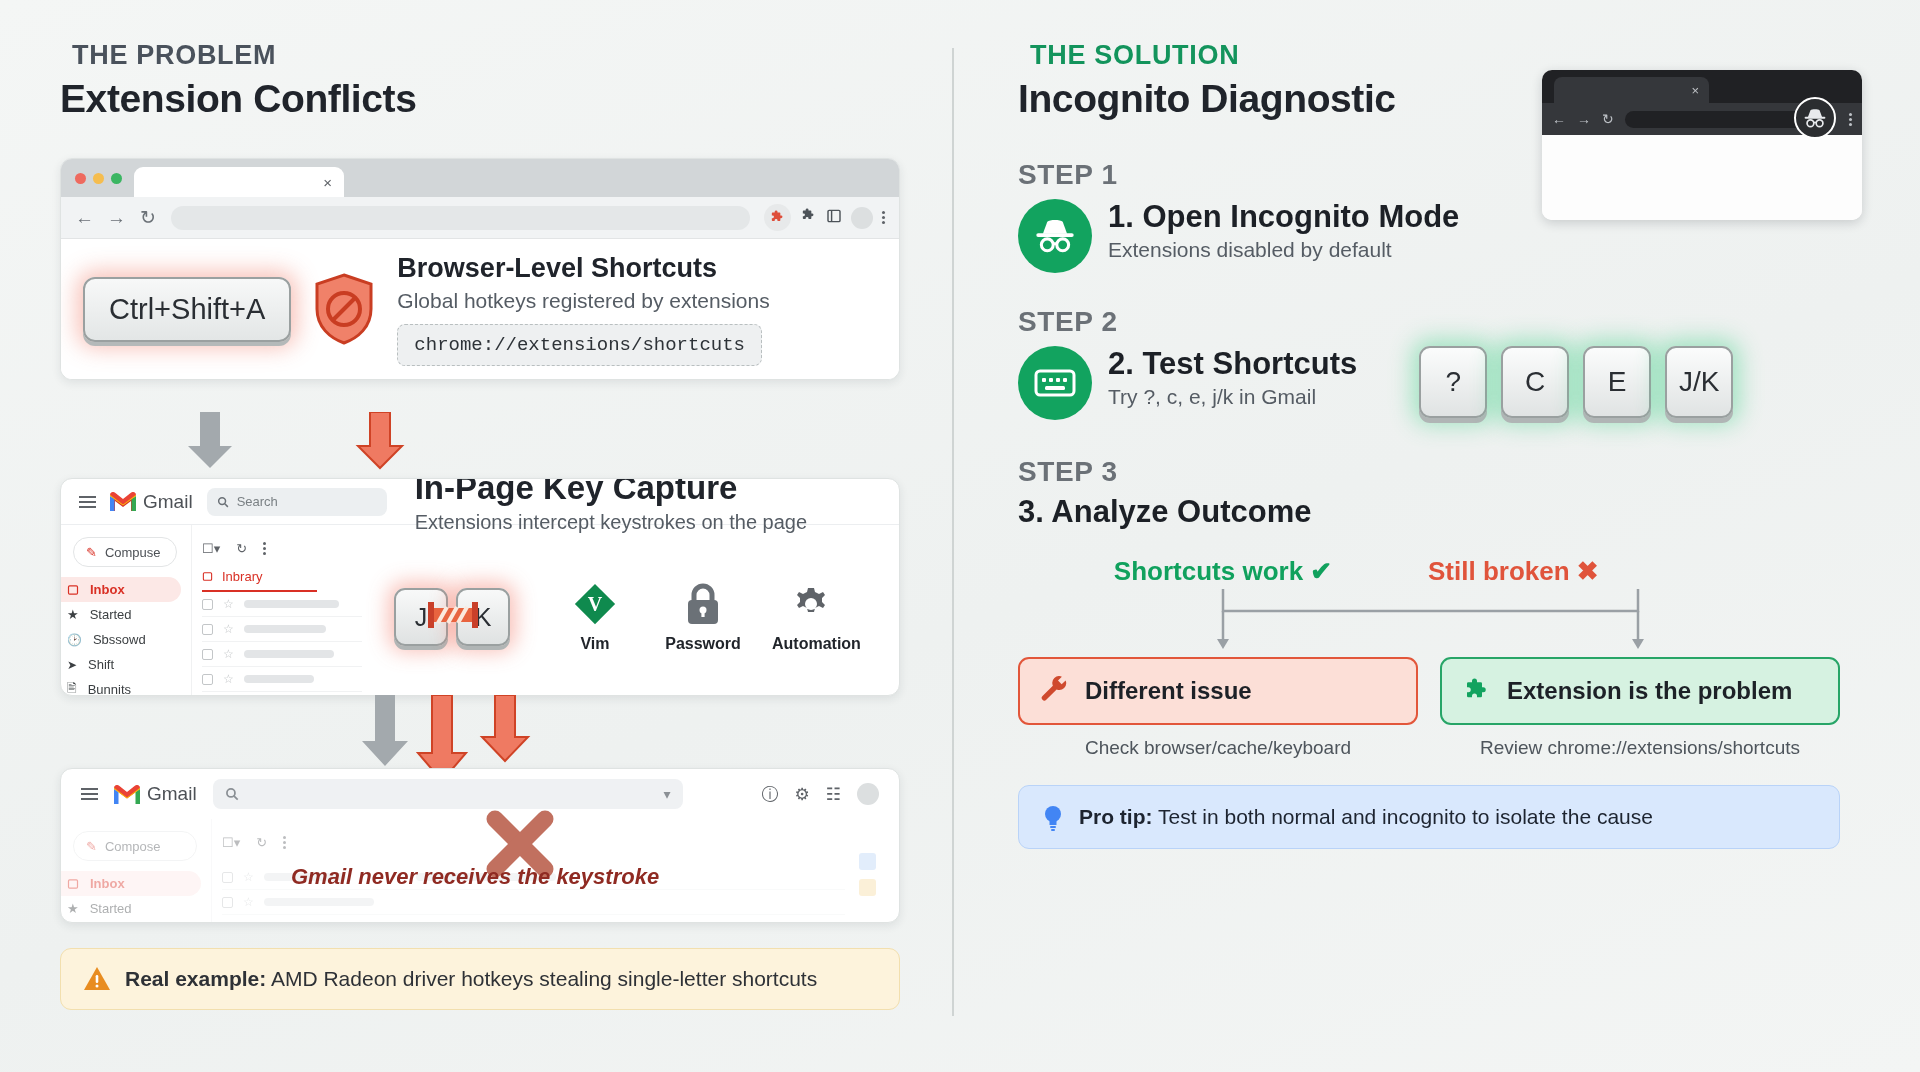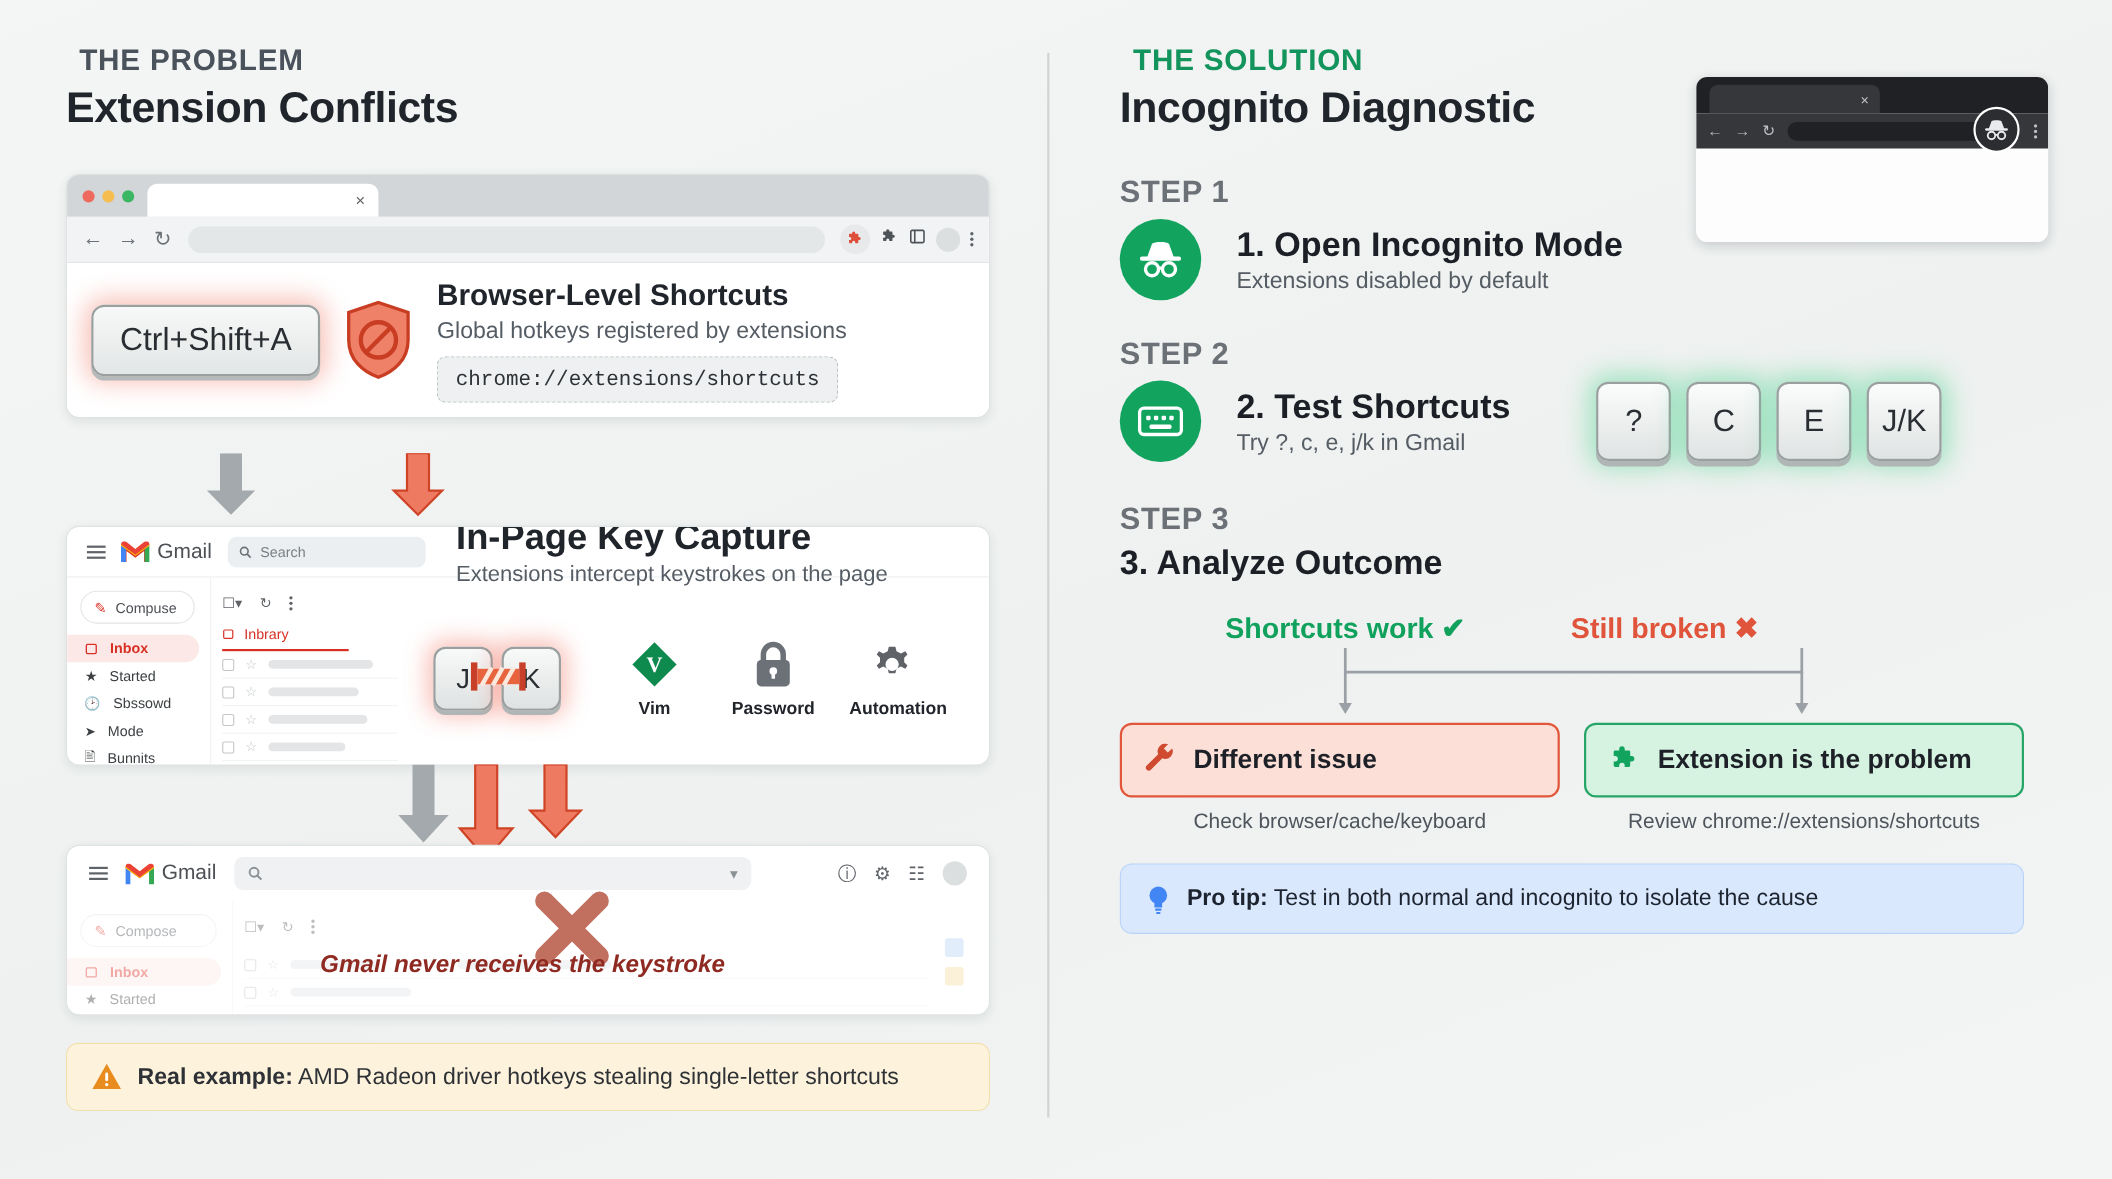--- a/index.html
+++ b/index.html
@@ -76,21 +76,21 @@
   .m-ico { width: 26px; height: 19px; position: relative; }
   .gm-search { background:#eceff1; border-radius:8px; height:28px; flex:1; max-width: 180px;
                display:flex; align-items:center; gap:8px; padding: 0 10px;
                font-size:13px; color:#7a8084; }
   .gm-body { display: flex; }
   .gm-side { width: 130px; padding: 12px 0 8px 0; }
   .compose { margin: 0 14px 10px 12px; border:1px solid #e3e5e6; border-radius: 17px;
              height: 30px; display:flex; align-items:center; gap:8px; padding: 0 12px;
              font-size:13px; color:#4d5156; }
   .pencil { color:#d93025; font-size: 13px; }
-  .gm-item { display:flex; align-items:center; gap:11px; height: 25px; padding-left: 16px;
+  .gm-item { display:flex; align-items:center; gap:11px; height: 25px; padding-left: 6px;
              font-size: 13px; color: #3c4043; }
   .gm-item.active { background:#fce8e6; color:#d93025; border-radius: 0 14px 14px 0;
                     margin-right: 10px; font-weight: 700; }
   .gm-list { flex: 1; padding: 10px 14px 6px 10px; border-left: 1px solid #f0f1f2; }
   .gm-toolrow { display:flex; align-items:center; gap:16px; height: 26px; color:#5f6368;
                 font-size: 13px; }
   .gm-tab { display:flex; align-items:center; gap:9px; font-size:13px; color:#d93025;
             margin-top: 8px; padding-bottom: 6px; border-bottom: 2px solid #d93025;
             width: 115px; }
   .gm-row { display:flex; align-items:center; gap:10px; height:25px;
@@ -127,21 +127,21 @@
 
   
   .banner { display:flex; align-items:center; gap:14px; padding: 17px 22px;
             border-radius: 11px; font-size: 21px; }
   .banner.warn { background:#fdf3dc; border:1px solid #f2dfae; color:#2e3136; }
   .banner.tip  { background:#d9e8fd; border:1px solid #b9d3f8; color:#1d2430; }
   .banner b { font-weight: 700; }
 
   
   .steplabel { font-size: 28px; font-weight: 700; letter-spacing: .6px; color:#6b7177; }
-  .steprow { display:flex; align-items:center; gap: 32px; margin-top: 8px; }
+  .steprow { display:flex; align-items:flex-start; gap: 16px; margin-top: 8px; }
   .circle { width: 74px; height: 74px; border-radius: 50%; background:#12a35f;
             display:flex; align-items:center; justify-content:center; flex:0 0 auto; }
   .steptitle { font-size: 31px; font-weight: 700; color:#1c2026; }
   .stepsub   { font-size: 21px; color:#555c64; margin-top: 3px; }
 
   .kbd-green { width: 68px; height: 72px; border-radius: 11px; border:2px solid #9aa0a0;
                background: linear-gradient(#fbfcfc,#e0e3e3);
                box-shadow: 0 5px 0 #b0b5b5, 0 0 22px 7px rgba(70,210,140,.45);
                display:flex; align-items:center; justify-content:center;
                font-size: 28px; color:#2a2e33; }
@@ -300,21 +300,21 @@
               <div class="gm-item">
                 <span style="font-size:13px;color:#3c4043;">★</span>
                 <span>Started</span>
               </div>
               <div class="gm-item">
                 <span style="font-size:12px;color:#3c4043;">🕑</span>
                 <span>Sbssowd</span>
               </div>
               <div class="gm-item">
                 <span style="font-size:12px;color:#3c4043;">➤</span>
-                <span>Mode</span>
+                <span>Shift</span>
               </div>
               <div class="gm-item">
                 <span style="font-size:12px;color:#3c4043;">🖹</span>
                 <span>Bunnits</span>
               </div>
 
             </div>
 
             <div class="gm-list" style="max-width:185px;">
               <div class="gm-toolrow">

